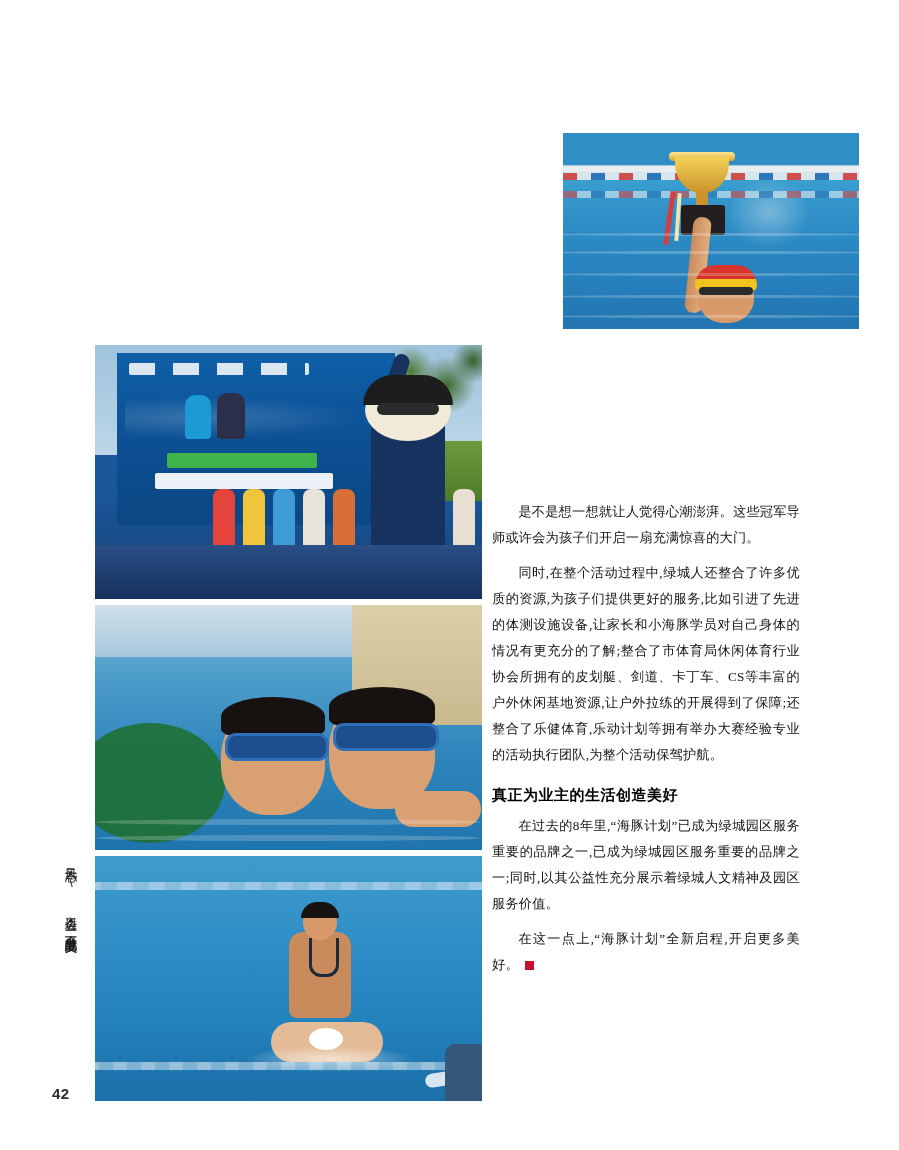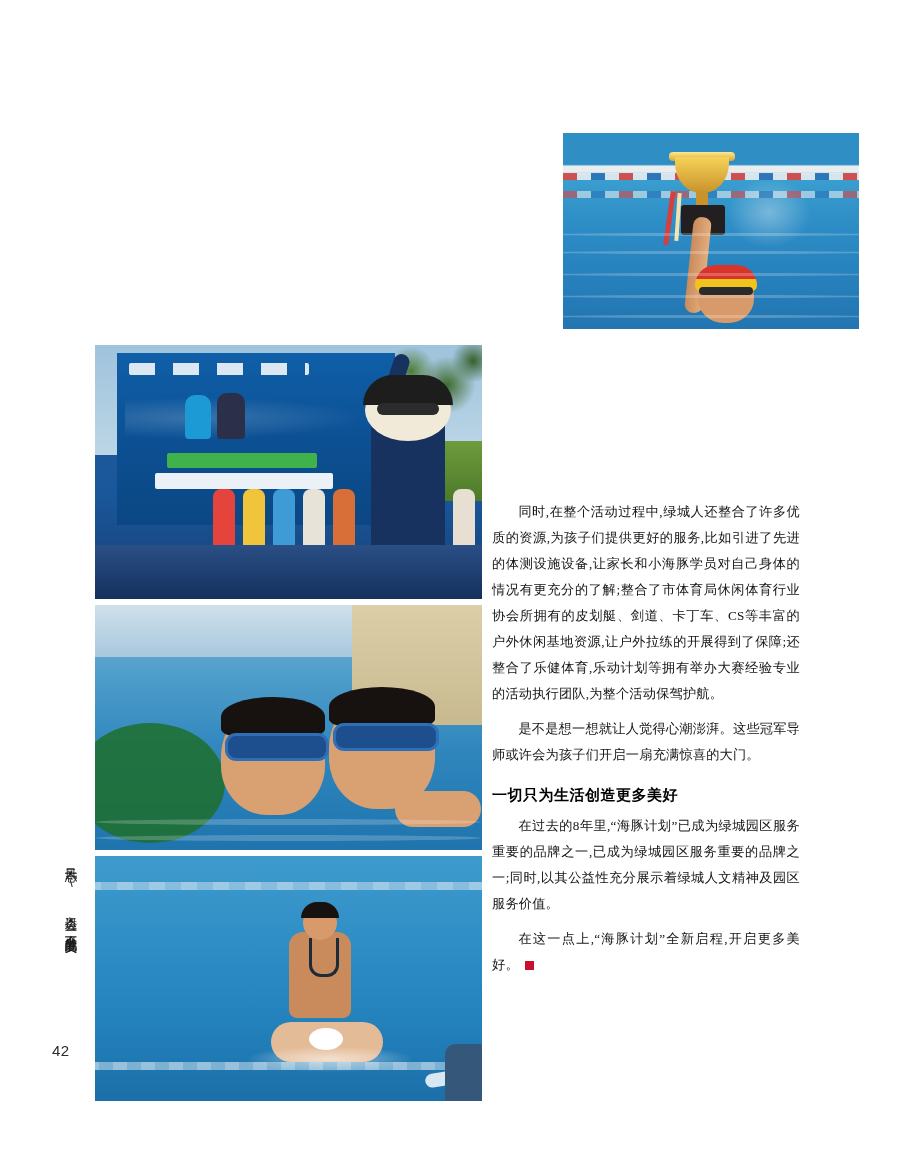--- a/index.html
+++ b/index.html
@@ -539,24 +539,24 @@
     color: #1a1a1a;
     writing-mode: vertical-rl;
     text-orientation: upright;
     white-space: nowrap;
   }
 
   
   .folio {
     position: absolute;
     left: 52px;
-    top: 1042px;
+    top: 1085px;
     font-family: "Liberation Sans", "DejaVu Sans", sans-serif;
     font-size: 15px;
-    font-weight: normal;
+    font-weight: bold;
     color: #2b2b2b;
     letter-spacing: .5px;
   }
 </style>
 </head>
 <body>
 
 <div class="page">
 
   <div class="photo" id="photo-trophy">
@@ -627,23 +627,23 @@
     <div class="lanyard"></div>
     <div class="swimmer"></div>
     <div class="swim-cap"></div>
     <div class="splash"></div>
     <div class="lanerope lr2"></div>
     <div class="board"></div>
     <div class="figure-right"></div>
   </div>
 
   <div class="text-col">
+    <p class="para">是不是想一想就让人觉得心潮澎湃。这些冠军导师或许会为孩子们开启一扇充满惊喜的大门。</p>
     <p class="para">同时,在整个活动过程中,绿城人还整合了许多优质的资源,为孩子们提供更好的服务,比如引进了先进的体测设施设备,让家长和小海豚学员对自己身体的情况有更充分的了解;整合了市体育局休闲体育行业协会所拥有的皮划艇、剑道、卡丁车、CS等丰富的户外休闲基地资源,让户外拉练的开展得到了保障;还整合了乐健体育,乐动计划等拥有举办大赛经验专业的活动执行团队,为整个活动保驾护航。</p>
-    <p class="para">是不是想一想就让人觉得心潮澎湃。这些冠军导师或许会为孩子们开启一扇充满惊喜的大门。</p>
-    <h2 class="subhead">一切只为生活创造更多美好</h2>
+    <h2 class="subhead">真正为业主的生活创造美好</h2>
     <p class="para">在过去的8年里,“海豚计划”已成为绿城园区服务重要的品牌之一,已成为绿城园区服务重要的品牌之一;同时,以其公益性充分展示着绿城人文精神及园区服务价值。</p>
     <p class="para"><span>在这一点上,“海豚计划”全新启程,开启更多美好。</span><span class="endmark"></span></p>
   </div>
 
   <div class="vertical-head">风云志 \ 奥运会,一个不可战胜的夏天</div>
 
   <div class="folio">42</div>
 
 </div>
 

